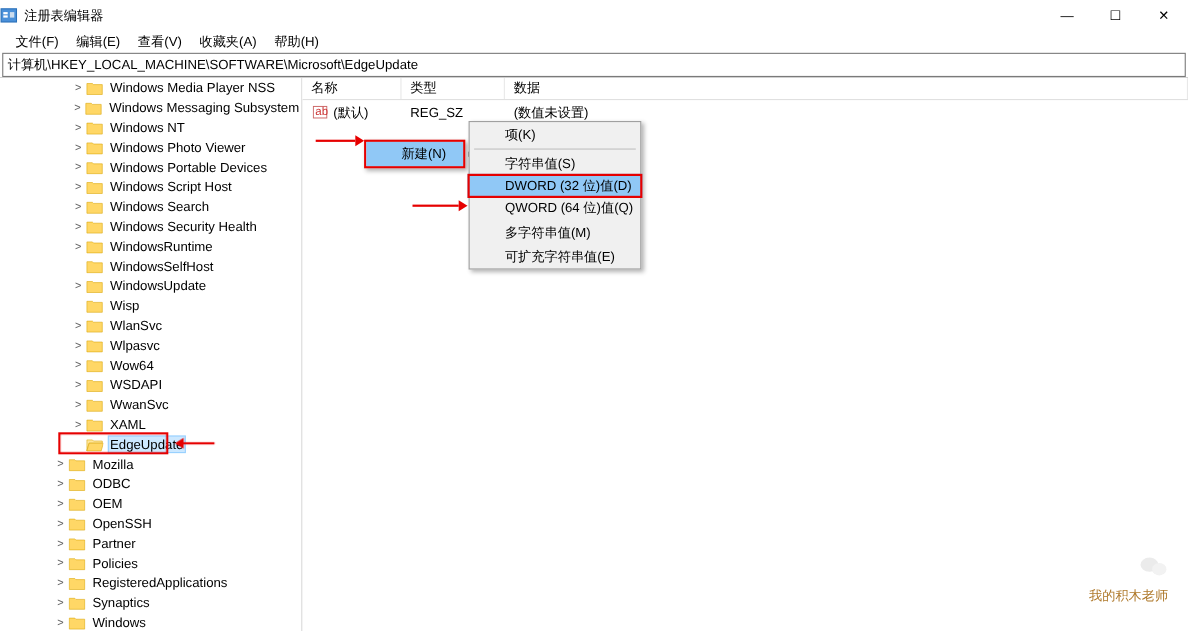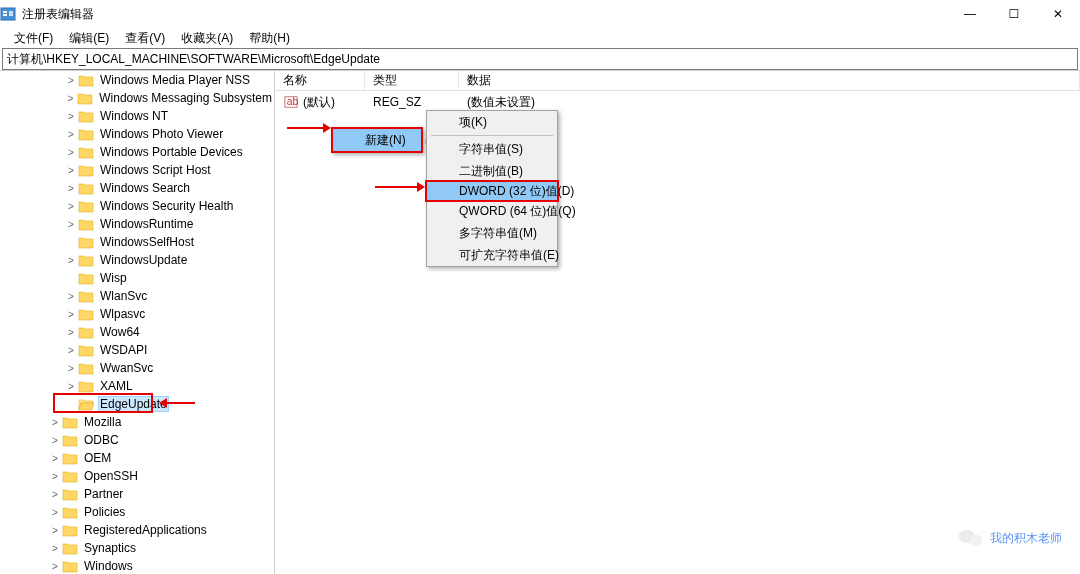--- a/index.html
+++ b/index.html
@@ -42,21 +42,21 @@
 .context-menu { position: absolute; background: #f0f0f0; border: 1px solid #a0a0a0; box-shadow: 2px 2px 4px rgba(0,0,0,0.3); }
 .context-item { height: 22px; display: flex; align-items: center; padding: 0 24px 0 32px; cursor: default; white-space: nowrap; }
 .context-item.highlighted { background: #90c8f6; }
 .context-item-arrow { margin-left: auto; padding-left: 20px; font-size: 10px; }
 
 .red-box { border: 2px solid #e60000; }
 
 .folder-svg { fill: #ffd766; stroke: #d9a400; stroke-width: 0.5; }
 .folder-open-svg { fill: #ffe699; stroke: #d9a400; stroke-width: 0.5; }
 
-.watermark { position: absolute; right: 18px; bottom: 24px; color: #3b82f6; font-size: 20px; display: flex; align-items: center; gap: 6px; opacity: 0.85; }
+.watermark { position: absolute; right: 18px; bottom: 24px; color: #a16207; font-size: 20px; display: flex; align-items: flex-end; gap: 6px; opacity: 0.85; flex-direction: column; }
 .watermark-icon { width: 26px; height: 24px; opacity: 0.6; }
 
 .arrow-line { position: absolute; height: 2px; background: #e60000; }
 .arrow-head { position: absolute; width: 0; height: 0; border-top: 5px solid transparent; border-bottom: 5px solid transparent; }
 </style>
 </head>
 <body>
 
 <div class="titlebar">
   <span class="titlebar-icon">
@@ -404,30 +404,27 @@
     <div class="context-menu red-box" style="left:56px; top:56px; width:92px; border-width:2px;">
       <div class="context-item highlighted">
         <span>新建(N)</span>
         <span class="context-item-arrow">▸</span>
       </div>
     </div>
 
     <div class="arrow-line" style="left:12px; top:56px; width:36px;"></div>
     <div class="arrow-head" style="left:48px; top:52px; border-left:8px solid #e60000;"></div>
 
-    <div class="context-menu" style="left:151px; top:39px; width:132px;">
+    <div class="context-menu" style="left:151px; top:39px; width:157px;">
       <div class="context-item">
           <span>项(K)</span>
         </div>
       <div style="height:1px;margin:2px 4px;background:#c0c0c0"></div>
       <div class="context-item">
           <span>字符串值(S)</span>
-        </div>
-      <div class="context-item">
-          <span>二进制值(B)</span>
         </div>
       <div class="context-item highlighted red-box" style="border-width:2px;margin:-2px;">
           <span>DWORD (32 位)值(D)</span>
         </div>
       <div class="context-item">
           <span>QWORD (64 位)值(Q)</span>
         </div>
       <div class="context-item">
           <span>多字符串值(M)</span>
         </div>

